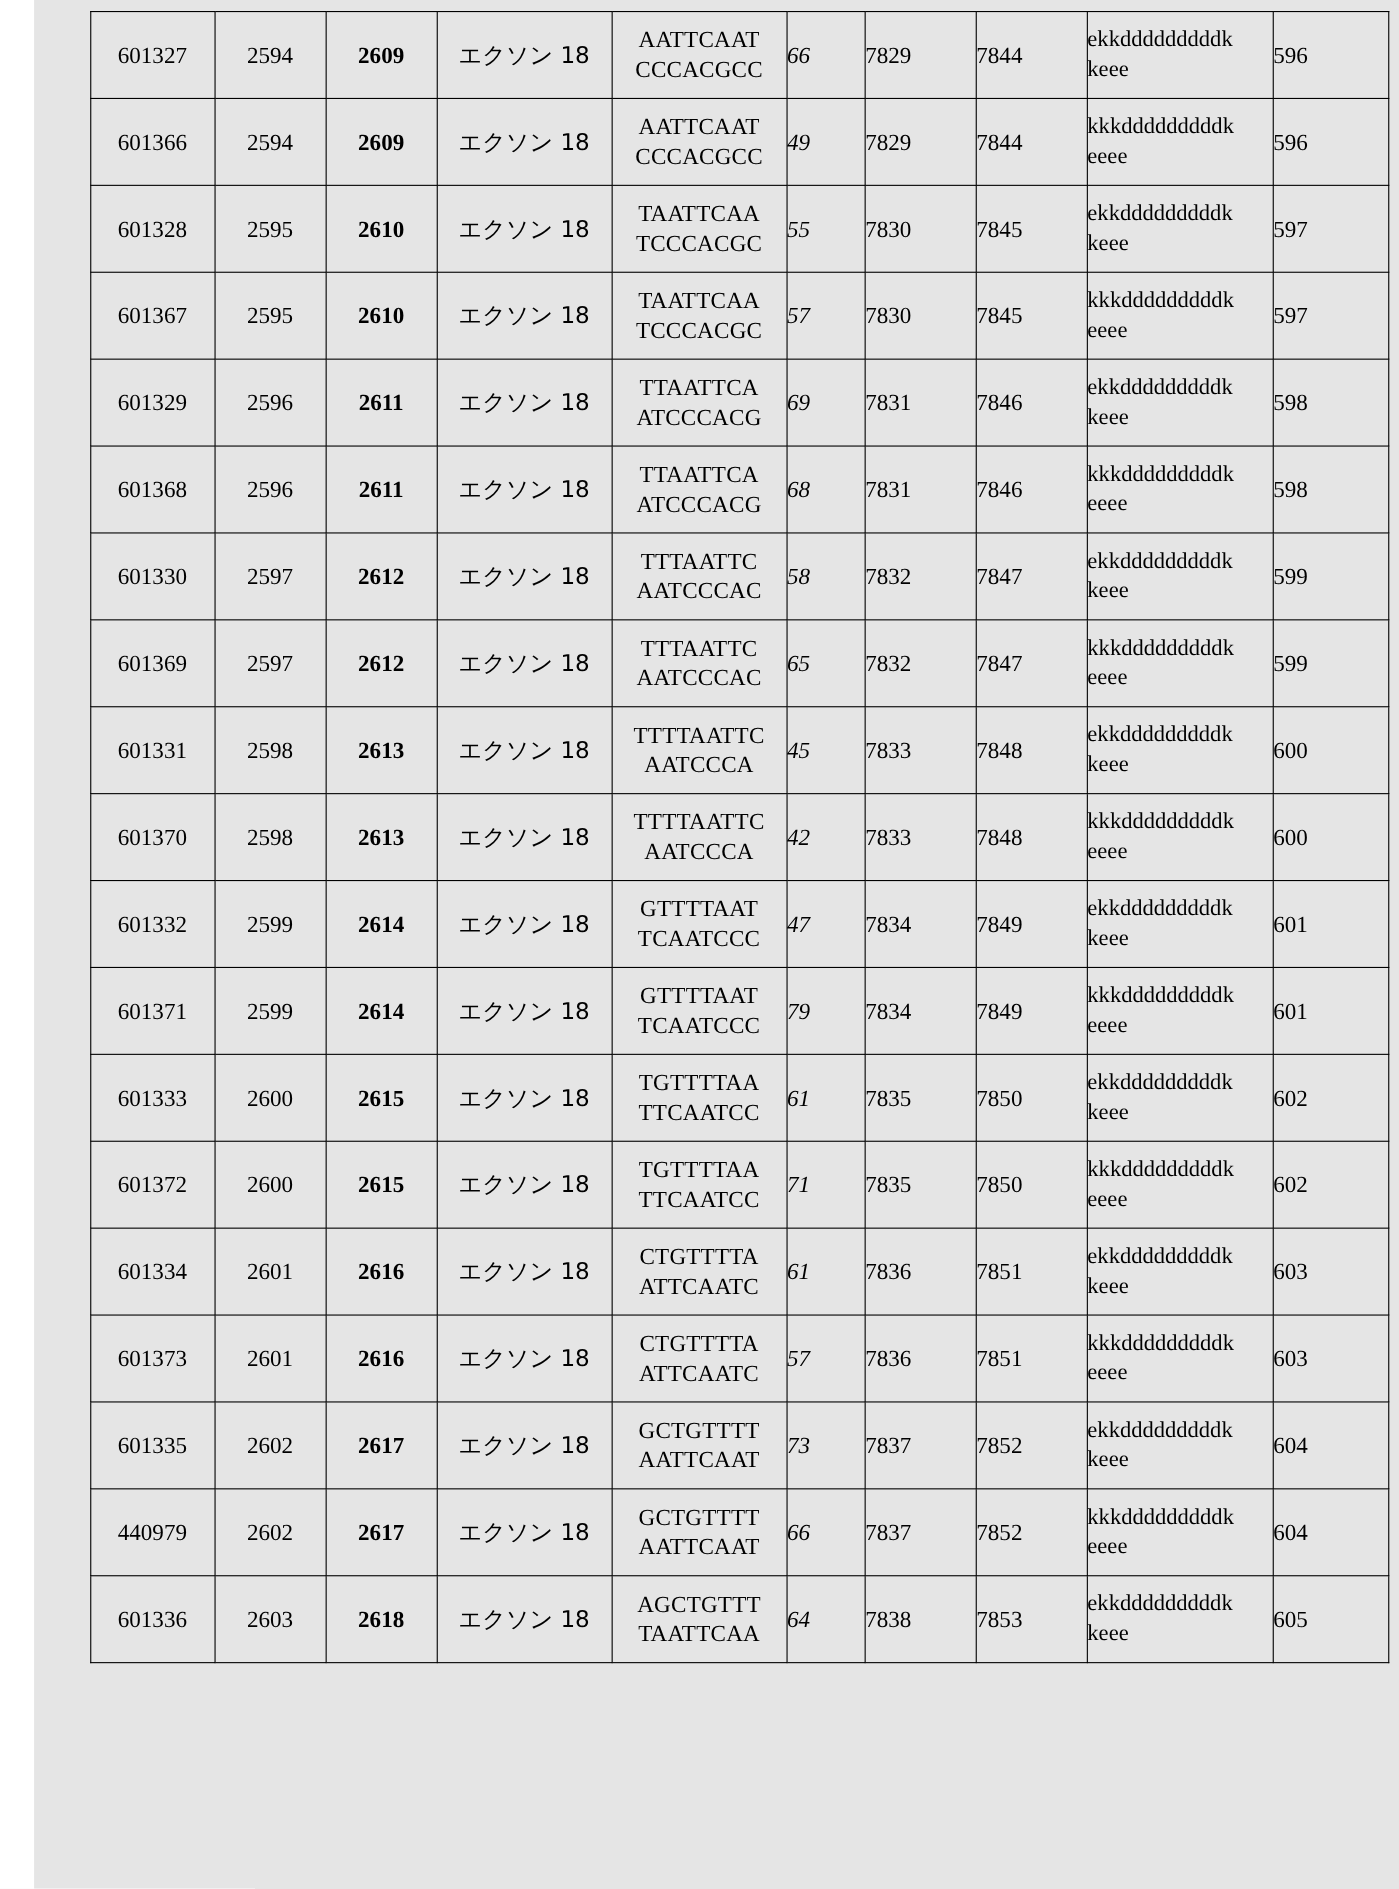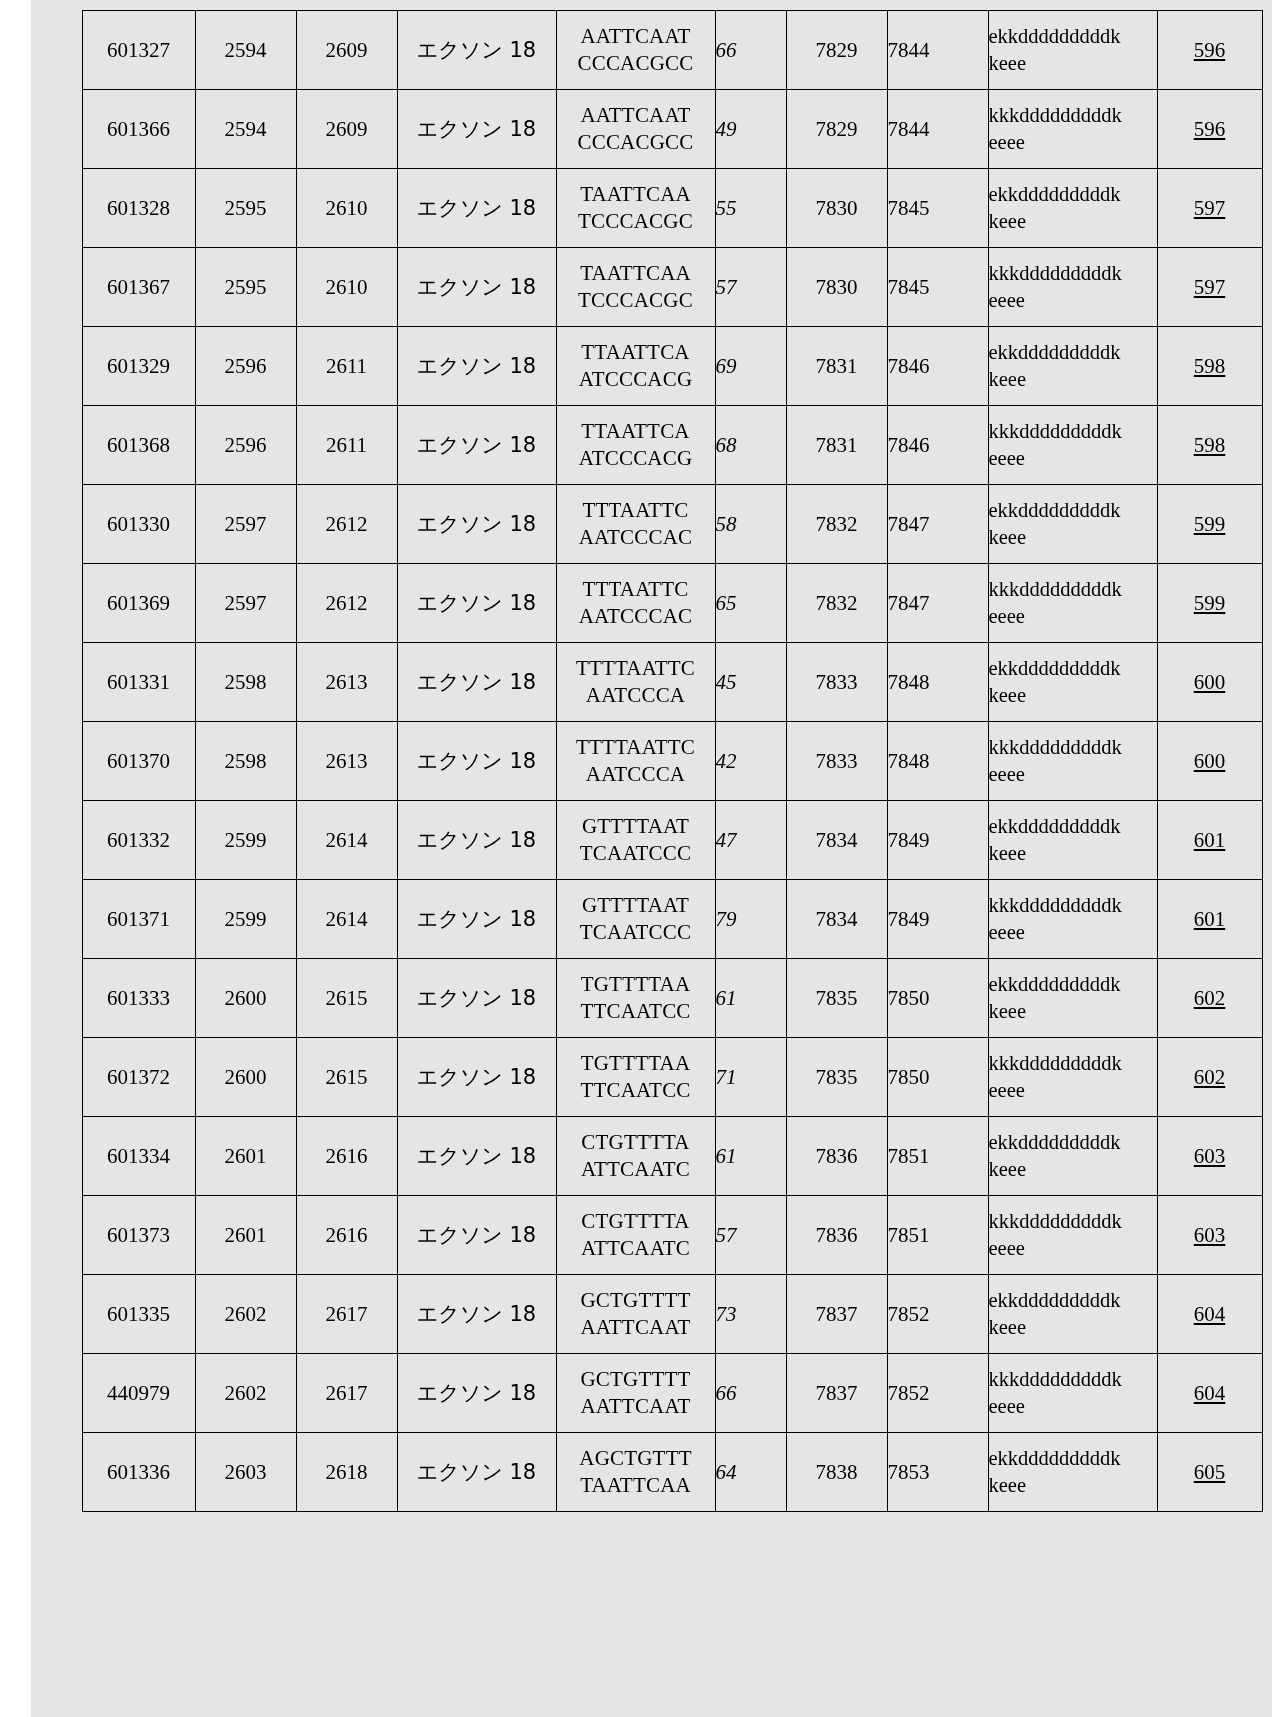--- a/index.html
+++ b/index.html
@@ -29,28 +29,28 @@
   table.seq-table td {
     border: 1.5px solid #000000;
     padding: 0;
     vertical-align: middle;
     font-size: 21px;
     line-height: 1.28;
     height: 78px;
   }
   .c-id      { width: 112px; text-align: center; }
   .c-start   { width: 100px; text-align: center; }
-  .c-end     { width: 100px; text-align: center; }
+  .c-end     { width: 100px; text-align: center; font-weight: bold; }
   .c-exon    { width: 158px; text-align: center; font-family: "DejaVu Sans", sans-serif; font-size: 20px; }
   .c-seq     { width: 158px; text-align: center; letter-spacing: 0.2px; }
   .c-score   { width: 70px;  text-align: left;  padding-left: 10px; font-style: italic; }
-  .c-pstart  { width: 100px; text-align: center;  padding-left: 12px; }
+  .c-pstart  { width: 100px; text-align: left;  padding-left: 12px; }
   .c-pend    { width: 100px; text-align: left;  padding-left: 12px; }
   .c-pep     { width: 168px; text-align: left;  padding-left: 10px; }
-  .c-num     { width: 104px; text-align: center;  padding-left: 14px; vertical-align: bottom; padding-bottom: 6px; text-decoration: underline; }
+  .c-num     { width: 104px; text-align: left;  padding-left: 14px; vertical-align: bottom; padding-bottom: 6px; }
 
   .seq-lines span {
     display: block;
     white-space: nowrap;
   }
   .pep-lines span {
     display: block;
     white-space: nowrap;
     font-size: 20.5px;
     line-height: 1.3;

